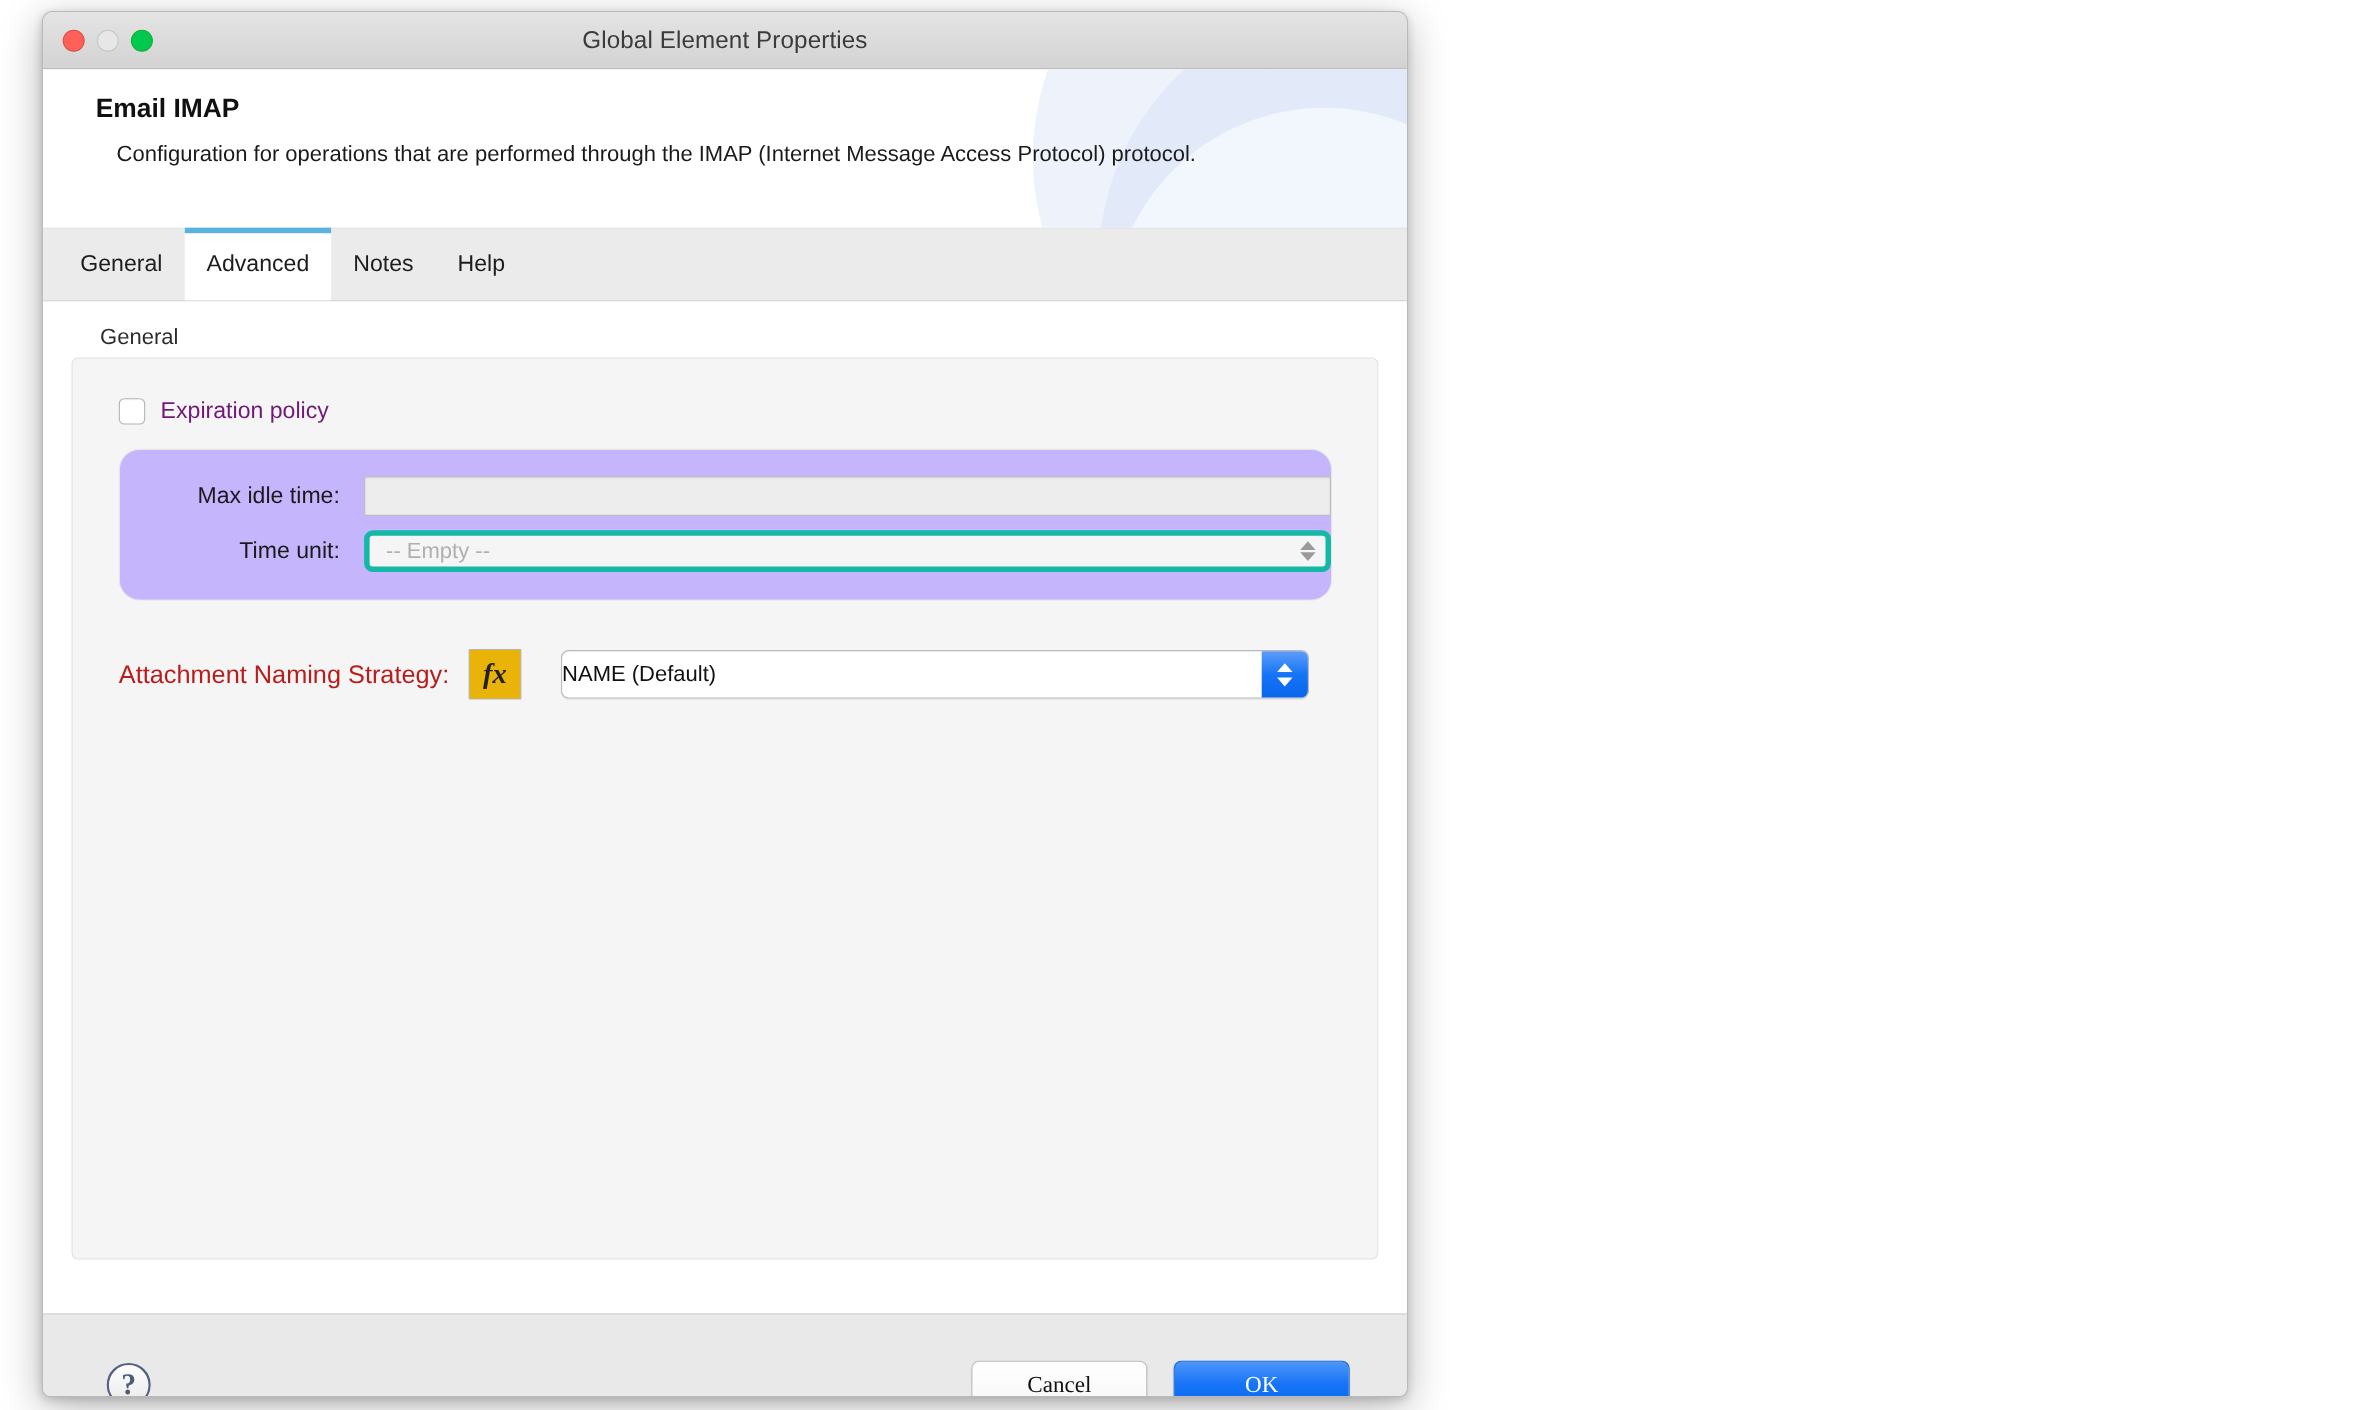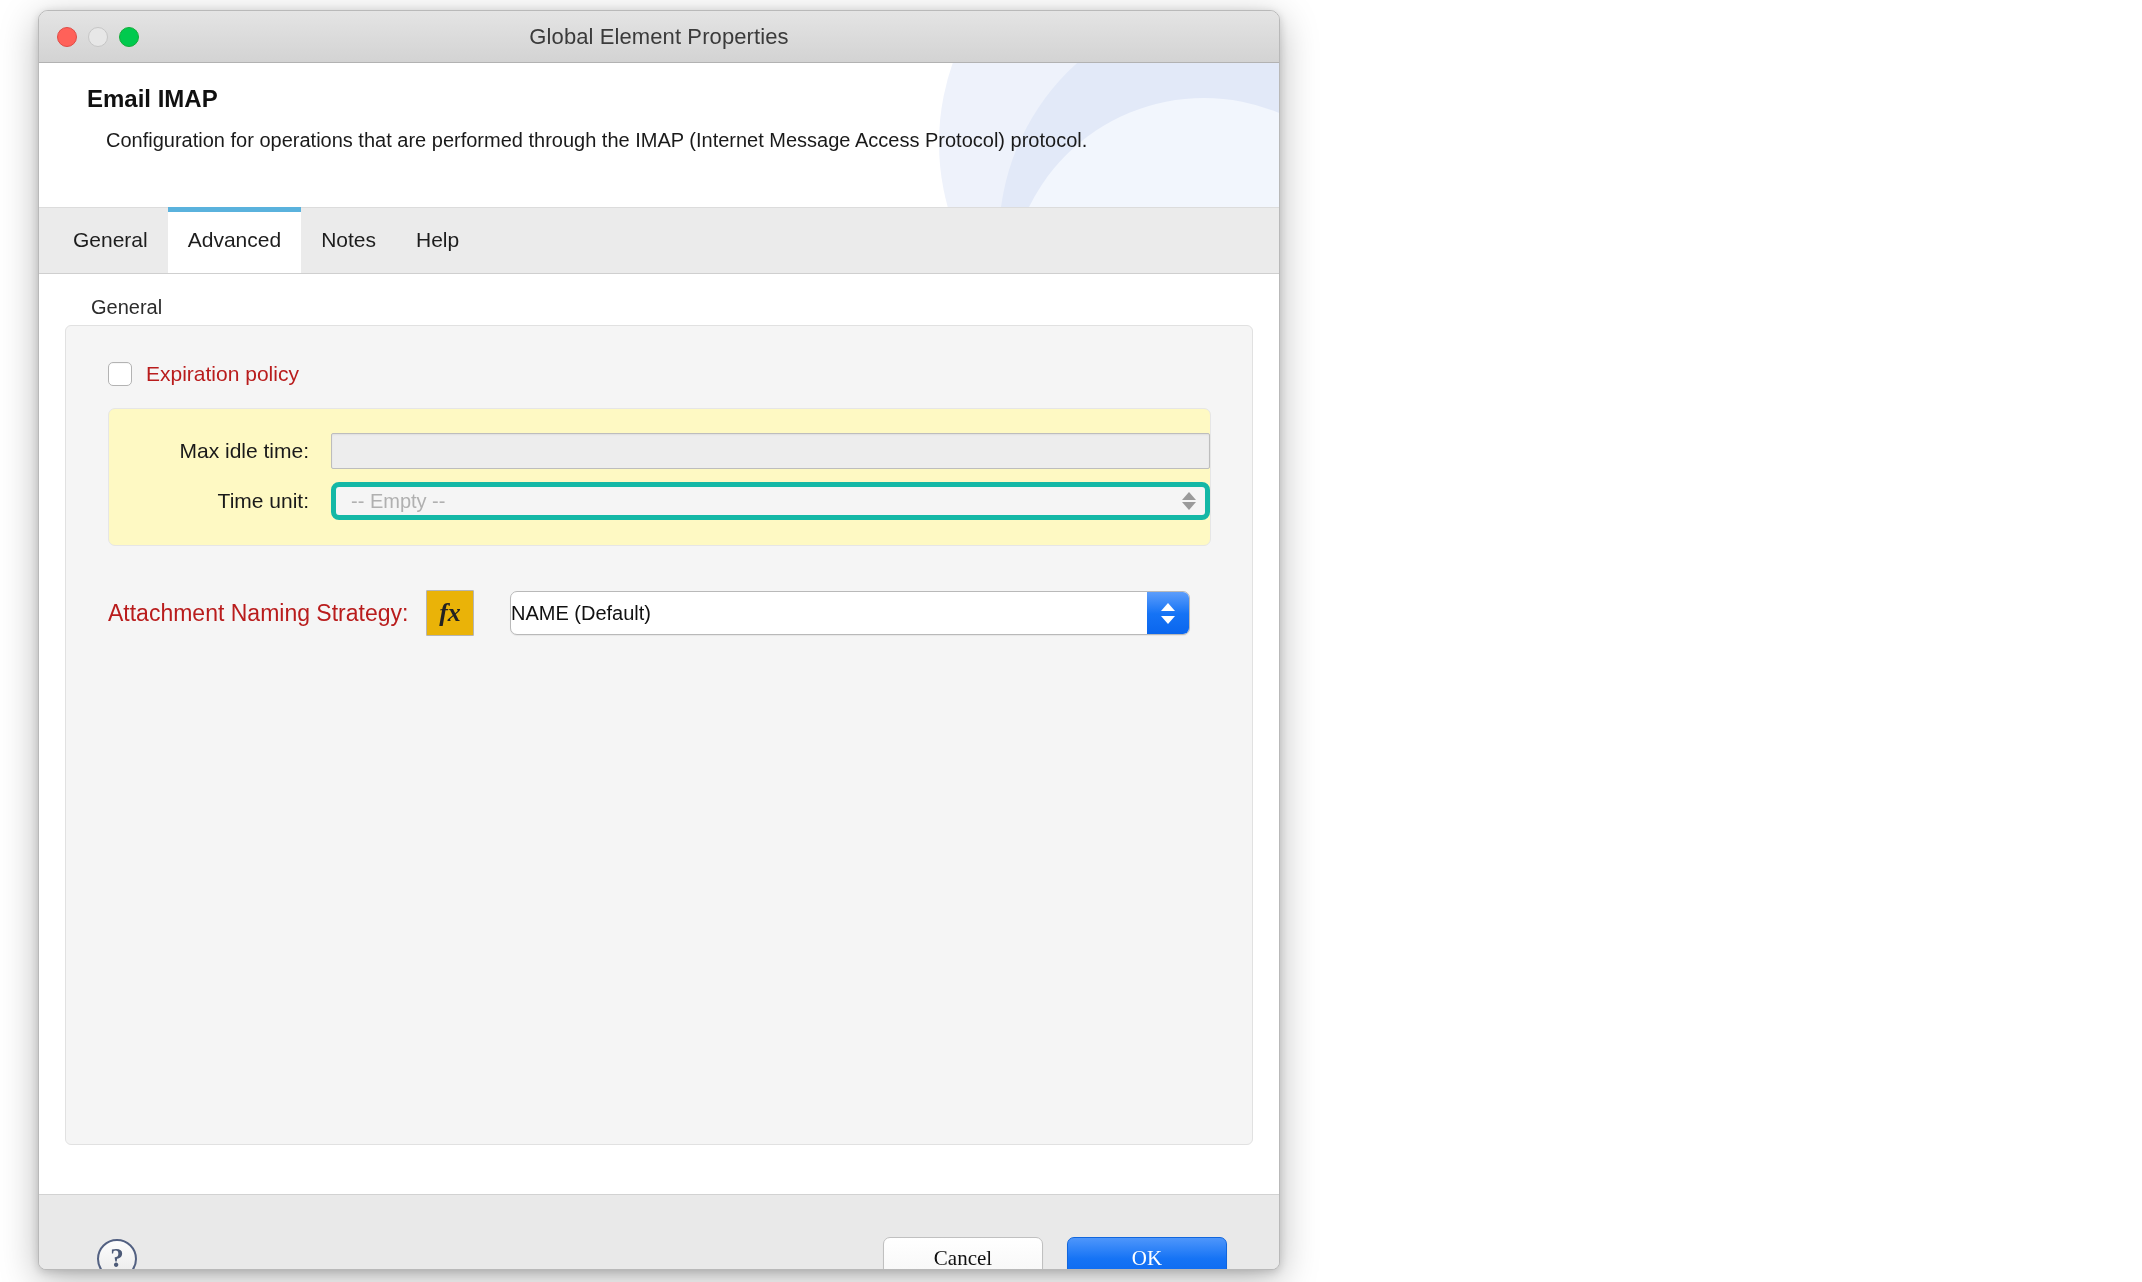--- a/index.html
+++ b/index.html
@@ -170,31 +170,31 @@
   }
   .checkbox {
     width: 24px; height: 24px;
     border: 1px solid #b3b3b3;
     border-radius: 5px;
     background: #ffffff;
     box-shadow: inset 0 1px 0 rgba(0,0,0,0.03);
   }
   .check-label {
     font-size: 21px;
-    color: #b91c1c;
+    color: #701a75;
     margin-left: 14px;
   }
 
   
   .subpanel {
     margin: 22px 0 0 42px;
     width: 1103px;
-    background: #fef9c3;
+    background: #c4b5fd;
     border: 1px solid #e6e6e6;
-    border-radius: 7px;
+    border-radius: 19px;
     padding: 14px 0 16px 0;
   }
   .field-row {
     display: flex;
     align-items: center;
     margin: 6px 0;
     height: 44px;
   }
   .field-label {
     font-size: 21px;

